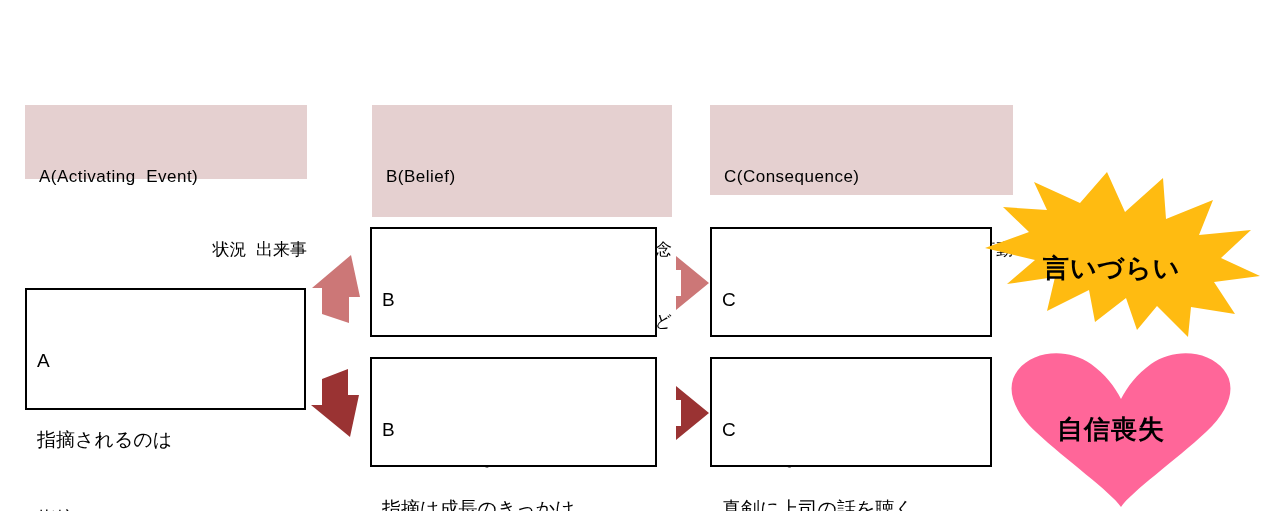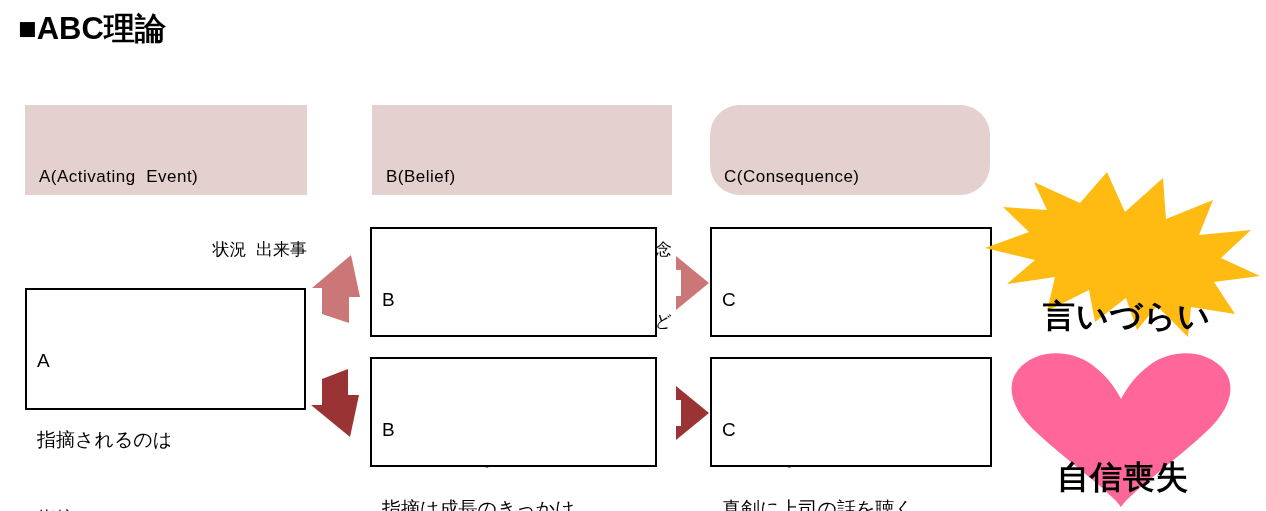--- a/index.html
+++ b/index.html
@@ -95,53 +95,51 @@
   .callout {
     position: absolute;
     z-index: 4;
   }
   .callout svg {
     display: block;
     overflow: visible;
   }
   .callout-label {
     position: absolute;
-    font-size: 32px;
+    font-size: 26px;
     font-weight: bold;
     color: #000000;
     white-space: nowrap;
     letter-spacing: 1px;
     z-index: 5;
-    margin-top: 44px;
   }
   #star-shape { left: 985px; top: 172px; }
   #star-label { left: 1043px; top: 251px; }
   #heart-shape { left: 1006px; top: 352px; }
   #heart-label { left: 1057px; top: 412px; }
 </style>
 </head>
 <body>
 
 <div id="canvas">
 
-  <div class="page-title">■ABC理論</div>
 
-  <div class="header-band" style="left:25px; top:105px; width:282px; height:90px;">
+  <div class="header-band" style="left:25px; top:105px; width:282px; height:74px;">
     <span class="hdr-line-1">A(Activating  Event)</span>
     <span class="hdr-line-2">状況  出来事</span>
     <span class="hdr-line-3"></span>
   </div>
 
-  <div class="header-band" style="left:372px; top:105px; width:300px; height:90px;">
+  <div class="header-band" style="left:372px; top:105px; width:300px; height:112px;">
     <span class="hdr-line-1">B(Belief)</span>
     <span class="hdr-line-2">考え方  信念</span>
     <span class="hdr-line-3">ものの見方  など</span>
   </div>
 
-  <div class="header-band" style="left:710px; top:105px; width:280px; height:90px;border-radius:30px;">
+  <div class="header-band" style="left:710px; top:105px; width:303px; height:90px;">
     <span class="hdr-line-1">C(Consequence)</span>
     <span class="hdr-line-2">感情  行動</span>
     <span class="hdr-line-3"></span>
   </div>
 
   <svg class="arrow-layer" viewBox="0 0 1266 511">
 
     <polygon fill="#cc7777" points="322,314 322,288 312,288 351,255 360,297 349,297 349,323"></polygon>
 
     <polygon fill="#9a3333" points="322,379 322,405 311,405 350,437 359,395 348,395 348,369"></polygon>

